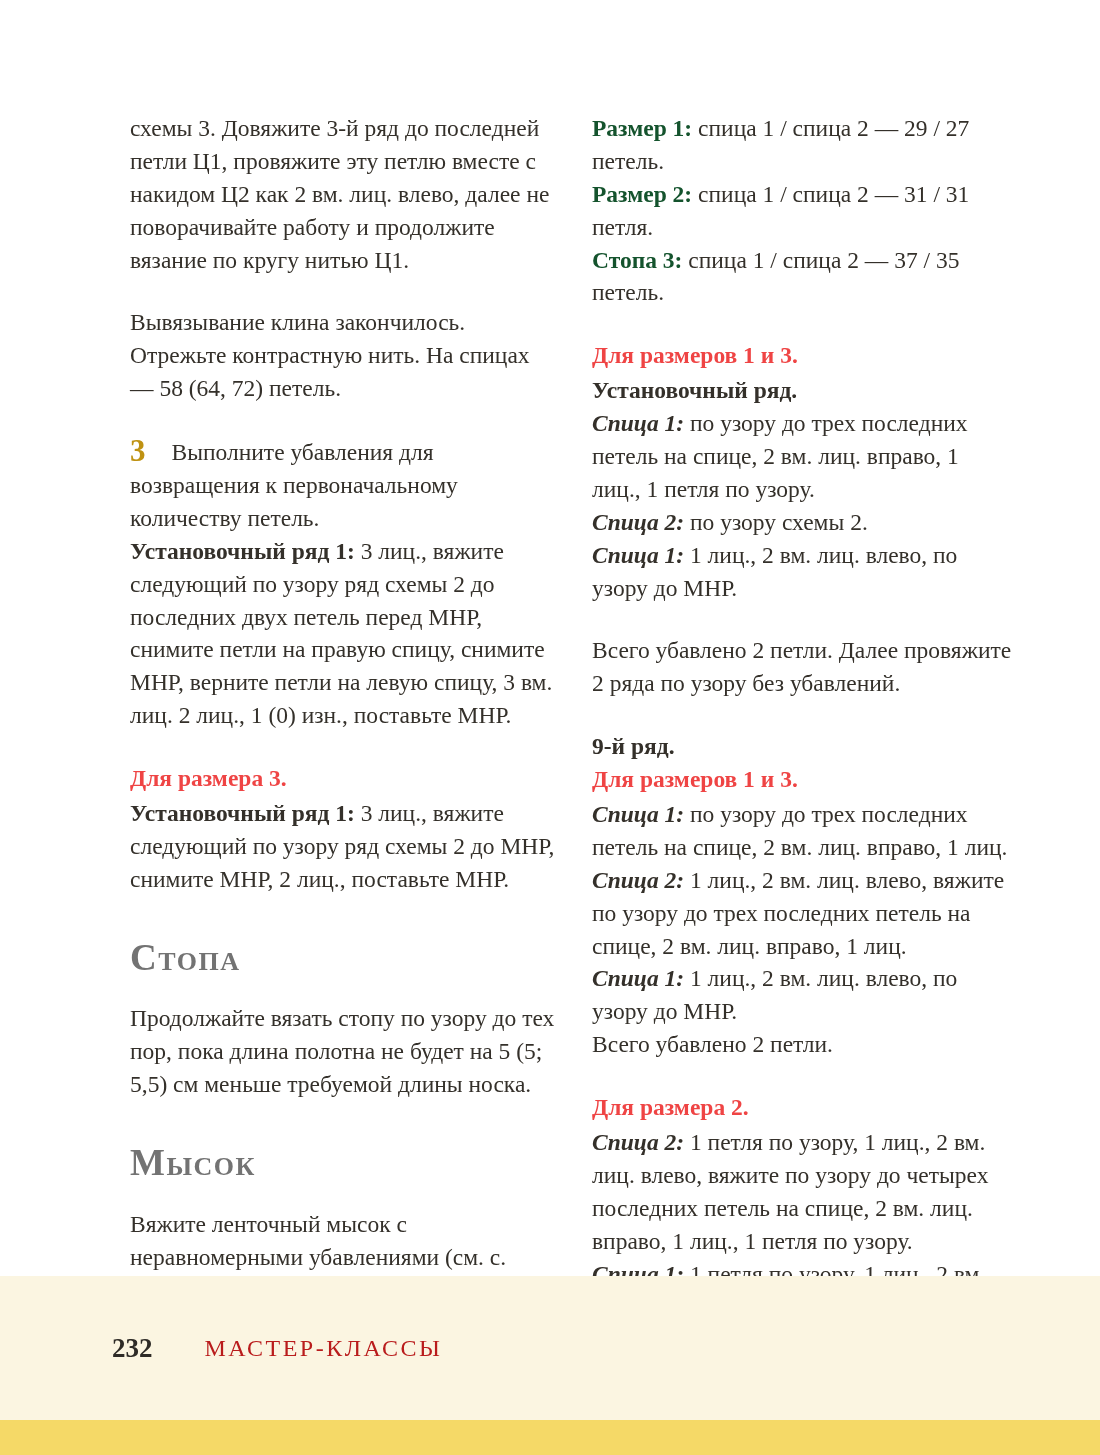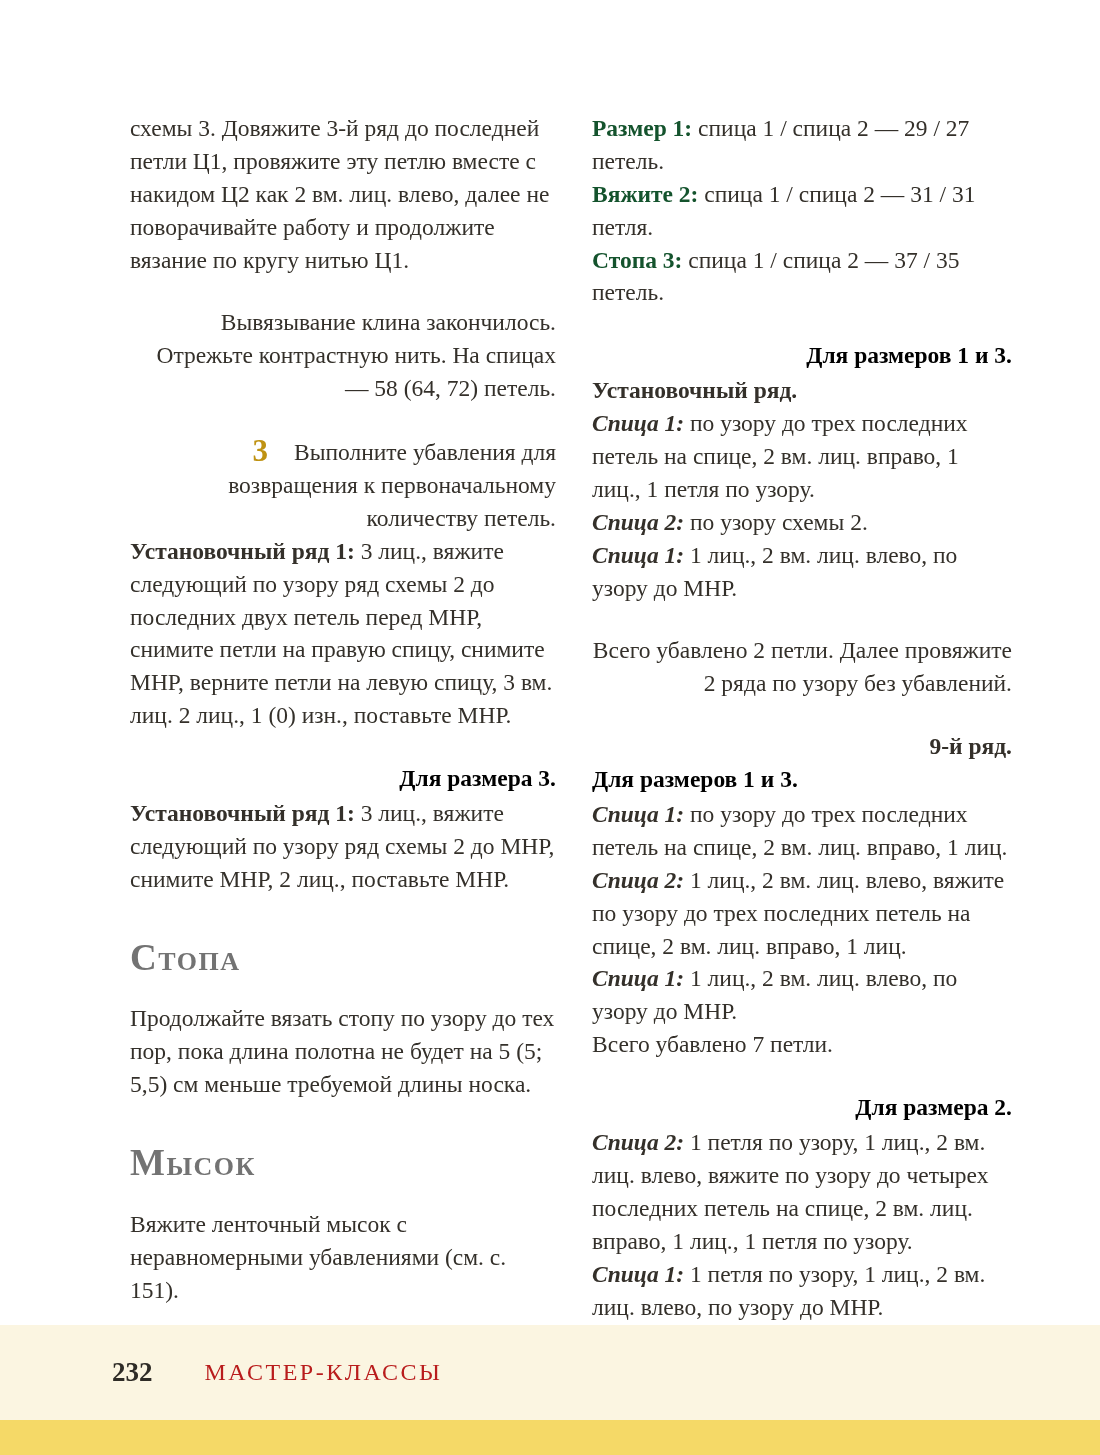--- a/index.html
+++ b/index.html
@@ -22,28 +22,28 @@
   }
   .col { flex: 0 0 auto; }
   .col-left  { width: 426px; }
   .col-right { width: 420px; }
 
   p.para {
     font-size: 23.5px;
     line-height: 1.4;
     margin: 0;
   }
-  .gap { margin-top: 30px !important; text-align: right; }
+  .gap { margin-top: 30px !important; }
 
   .b  { font-weight: bold; }
   .bi { font-weight: bold; font-style: italic; }
   .gb { font-weight: bold; color: #14532d; }
 
   h3.gold-heading {
-    color: #000000;
+    color: #ef4444;
     font-weight: bold;
     font-size: 23.5px;
     line-height: 1.4;
     margin: 0 0 2px 0;
   }
   h2.section-title {
     font-size: 37px;
     font-weight: bold;
     font-variant: small-caps;
     letter-spacing: 1.5px;
@@ -58,21 +58,21 @@
     line-height: 1;
     margin-right: 26px;
     vertical-align: -1px;
   }
 
   .footer {
     position: absolute;
     left: 0;
     bottom: 35px;
     width: 100%;
-    height: 95px;
+    height: 144px;
     background: #fbf5e1;
     display: flex;
     align-items: center;
     box-sizing: border-box;
     padding-left: 112px;
   }
   .page-num {
     font-size: 27px;
     font-weight: bold;
     color: #2e2b26;
@@ -104,34 +104,34 @@
       <h3 class="gold-heading gap">Для размера 3.</h3>
       <p class="para"><span class="b">Установочный ряд 1: </span><span>3 лиц., вяжите следующий по узору ряд схемы 2 до МНР, снимите МНР, 2 лиц., поставьте МНР.</span></p>
       <h2 class="section-title">Стопа</h2>
       <p class="para"><span>Продолжайте вязать стопу по узору до тех пор, пока длина полотна не будет на 5 (5; 5,5) см меньше требуемой длины носка.</span></p>
       <h2 class="section-title">Мысок</h2>
       <p class="para"><span>Вяжите ленточный мысок с неравномерными убавлениями (см. с. 151).</span></p>
       <p class="para gap"><span class="step-num">1</span><span>Перед вязанием мыска петли на спицах распределены следующим образом.</span></p>
     </div>
   <div class="col col-right">
       <p class="para"><span class="gb">Размер 1: </span><span>спица 1 / спица 2 — 29 / 27 петель.</span></p>
-      <p class="para"><span class="gb">Вяжите 2: </span><span>спица 1 / спица 2 — 31 / 31 петля.</span></p>
+      <p class="para"><span class="gb">Размер 2: </span><span>спица 1 / спица 2 — 31 / 31 петля.</span></p>
       <p class="para"><span class="gb">Стопа 3: </span><span>спица 1 / спица 2 — 37 / 35 петель.</span></p>
       <h3 class="gold-heading gap">Для размеров 1 и 3.</h3>
       <p class="para"><span class="b">Установочный ряд.</span></p>
       <p class="para"><span class="bi">Спица 1: </span><span>по узору до трех последних петель на спице, 2 вм. лиц. вправо, 1 лиц., 1 петля по узору.</span></p>
       <p class="para"><span class="bi">Спица 2: </span><span>по узору схемы 2.</span></p>
       <p class="para"><span class="bi">Спица 1: </span><span>1 лиц., 2 вм. лиц. влево, по узору до МНР.</span></p>
       <p class="para gap"><span>Всего убавлено 2 петли. Далее провяжите 2 ряда по узору без убавлений.</span></p>
       <p class="para gap"><span class="b">9-й ряд.</span></p>
       <h3 class="gold-heading">Для размеров 1 и 3.</h3>
       <p class="para"><span class="bi">Спица 1: </span><span>по узору до трех последних петель на спице, 2 вм. лиц. вправо, 1 лиц.</span></p>
       <p class="para"><span class="bi">Спица 2: </span><span>1 лиц., 2 вм. лиц. влево, вяжите по узору до трех последних петель на спице, 2 вм. лиц. вправо, 1 лиц.</span></p>
       <p class="para"><span class="bi">Спица 1: </span><span>1 лиц., 2 вм. лиц. влево, по узору до МНР.</span></p>
-      <p class="para"><span>Всего убавлено 7 петли.</span></p>
+      <p class="para"><span>Всего убавлено 2 петли.</span></p>
       <h3 class="gold-heading gap">Для размера 2.</h3>
       <p class="para"><span class="bi">Спица 2: </span><span>1 петля по узору, 1 лиц., 2 вм. лиц. влево, вяжите по узору до четырех последних петель на спице, 2 вм. лиц. вправо, 1 лиц., 1 петля по узору.</span></p>
       <p class="para"><span class="bi">Спица 1: </span><span>1 петля по узору, 1 лиц., 2 вм. лиц. влево, по узору до МНР.</span></p>
       <h3 class="gold-heading gap">Для всех размеров.</h3>
     </div>
 </div>
 
 <div class="footer">
   <span class="page-num">232</span>
   <span class="footer-label">МАСТЕР-КЛАССЫ</span>

